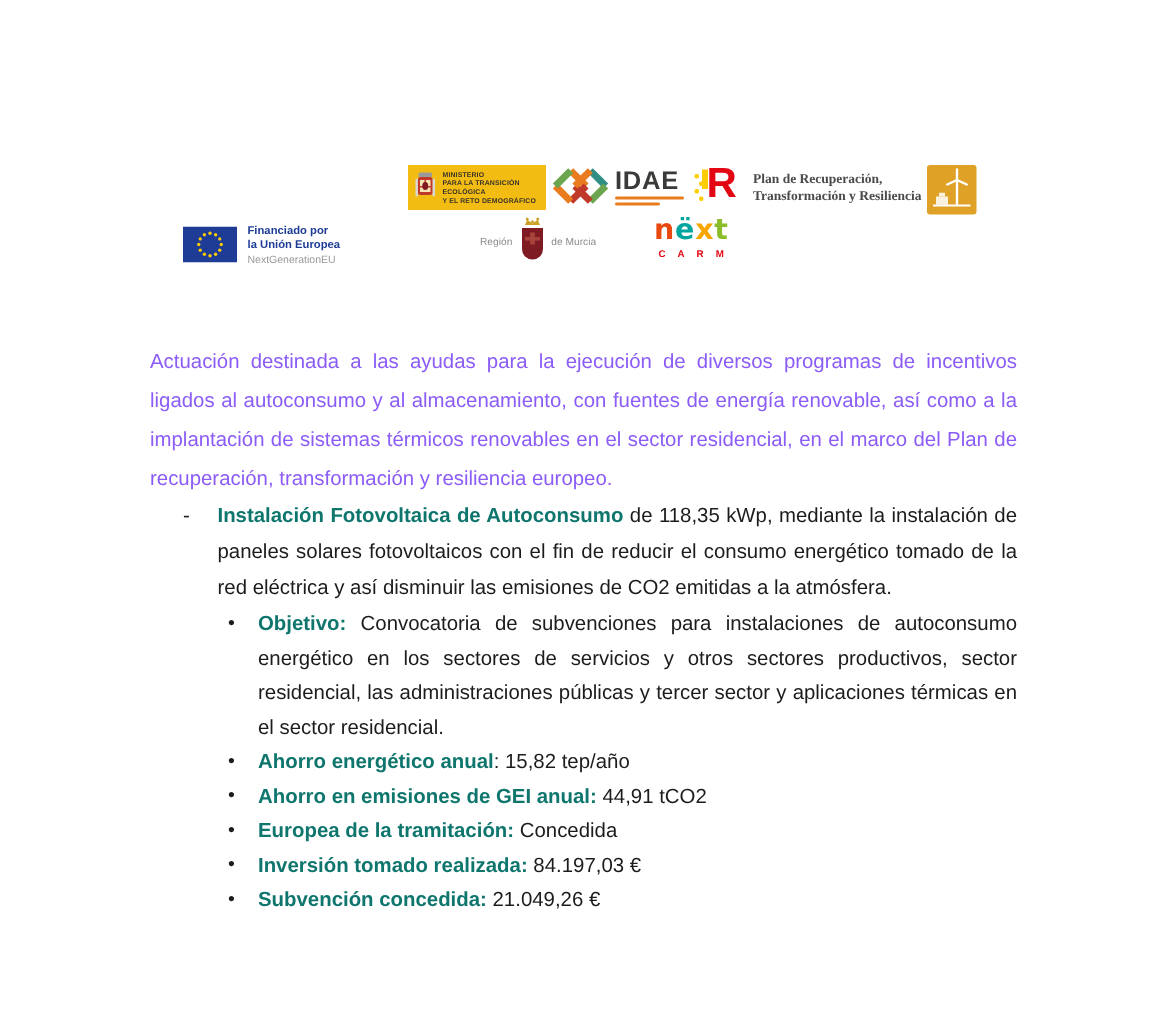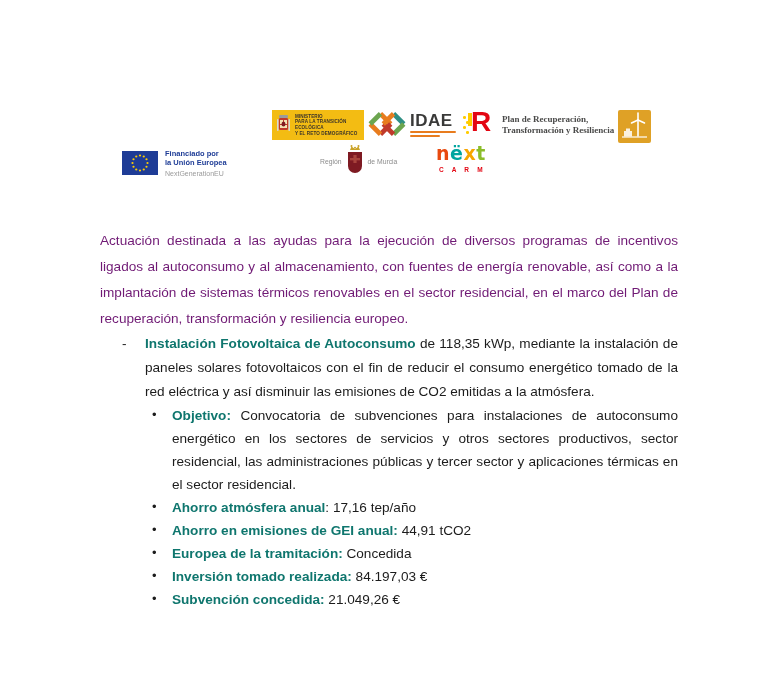--- a/index.html
+++ b/index.html
@@ -42,21 +42,21 @@
   .murcia-logo{left:320px;top:143px;display:flex;align-items:center;height:36px;}
   .murcia-txt{font-size:6.8px;color:#8c8c8c;white-space:nowrap;}
   .murcia-shield{width:20px;height:34px;margin:0 3px;display:block;}
 
   .next-logo{left:392px;top:143px;text-align:left;margin-left:44px;}
   .next-word{font-size:19px;font-weight:800;line-height:20px;letter-spacing:.5px;font-family:"DejaVu Sans", sans-serif;}
   .next-sub{font-size:6.5px;font-weight:bold;letter-spacing:3.2px;margin-top:3px;padding-left:3px;white-space:nowrap;}
 
   
   .content{position:absolute;left:100px;top:0;width:578px;}
-  .intro{margin:228px 0 0 0;font-size:13.6px;line-height:26px;text-align:justify;color:#701a75;}
+  .intro{margin:228px 0 0 0;font-size:13.6px;line-height:26px;text-align:justify;color:#8b5cf6;}
   .dash-item{position:relative;margin:0;padding-left:45px;font-size:13.6px;line-height:24px;text-align:justify;}
   .dash-marker{position:absolute;left:22px;top:0;}
   .bullets{list-style:none;margin:0;padding:0;}
   .bullets li{position:relative;padding-left:72px;font-size:13.6px;line-height:23px;text-align:justify;}
   .bullets .bullet-marker{position:absolute;left:52px;top:-1px;font-size:13px;}
   b{color:#0f766e;}
 </style>
 </head>
 <body>
 
@@ -183,21 +183,21 @@
       <b>Instalación Fotovoltaica de Autoconsumo</b><span> de 118,35 kWp, mediante la instalación de paneles solares fotovoltaicos con el fin de reducir el consumo energético tomado de la red eléctrica y así disminuir las emisiones de CO2 emitidas a la atmósfera.</span>
     </div>
 
     <ul class="bullets">
       <li>
         <span class="bullet-marker">•</span>
         <b>Objetivo:</b><span> Convocatoria de subvenciones para instalaciones de autoconsumo energético en los sectores de servicios y otros sectores productivos, sector residencial, las administraciones públicas y tercer sector y aplicaciones térmicas en el sector residencial.</span>
       </li>
       <li>
         <span class="bullet-marker">•</span>
-        <b>Ahorro atmósfera anual</b><span>: 17,16 tep/año</span>
+        <b>Ahorro energético anual</b><span>: 15,82 tep/año</span>
       </li>
       <li>
         <span class="bullet-marker">•</span>
         <b>Ahorro en emisiones de GEI anual:</b><span> 44,91 tCO2</span>
       </li>
       <li>
         <span class="bullet-marker">•</span>
         <b>Europea de la tramitación:</b><span> Concedida</span>
       </li>
       <li>

